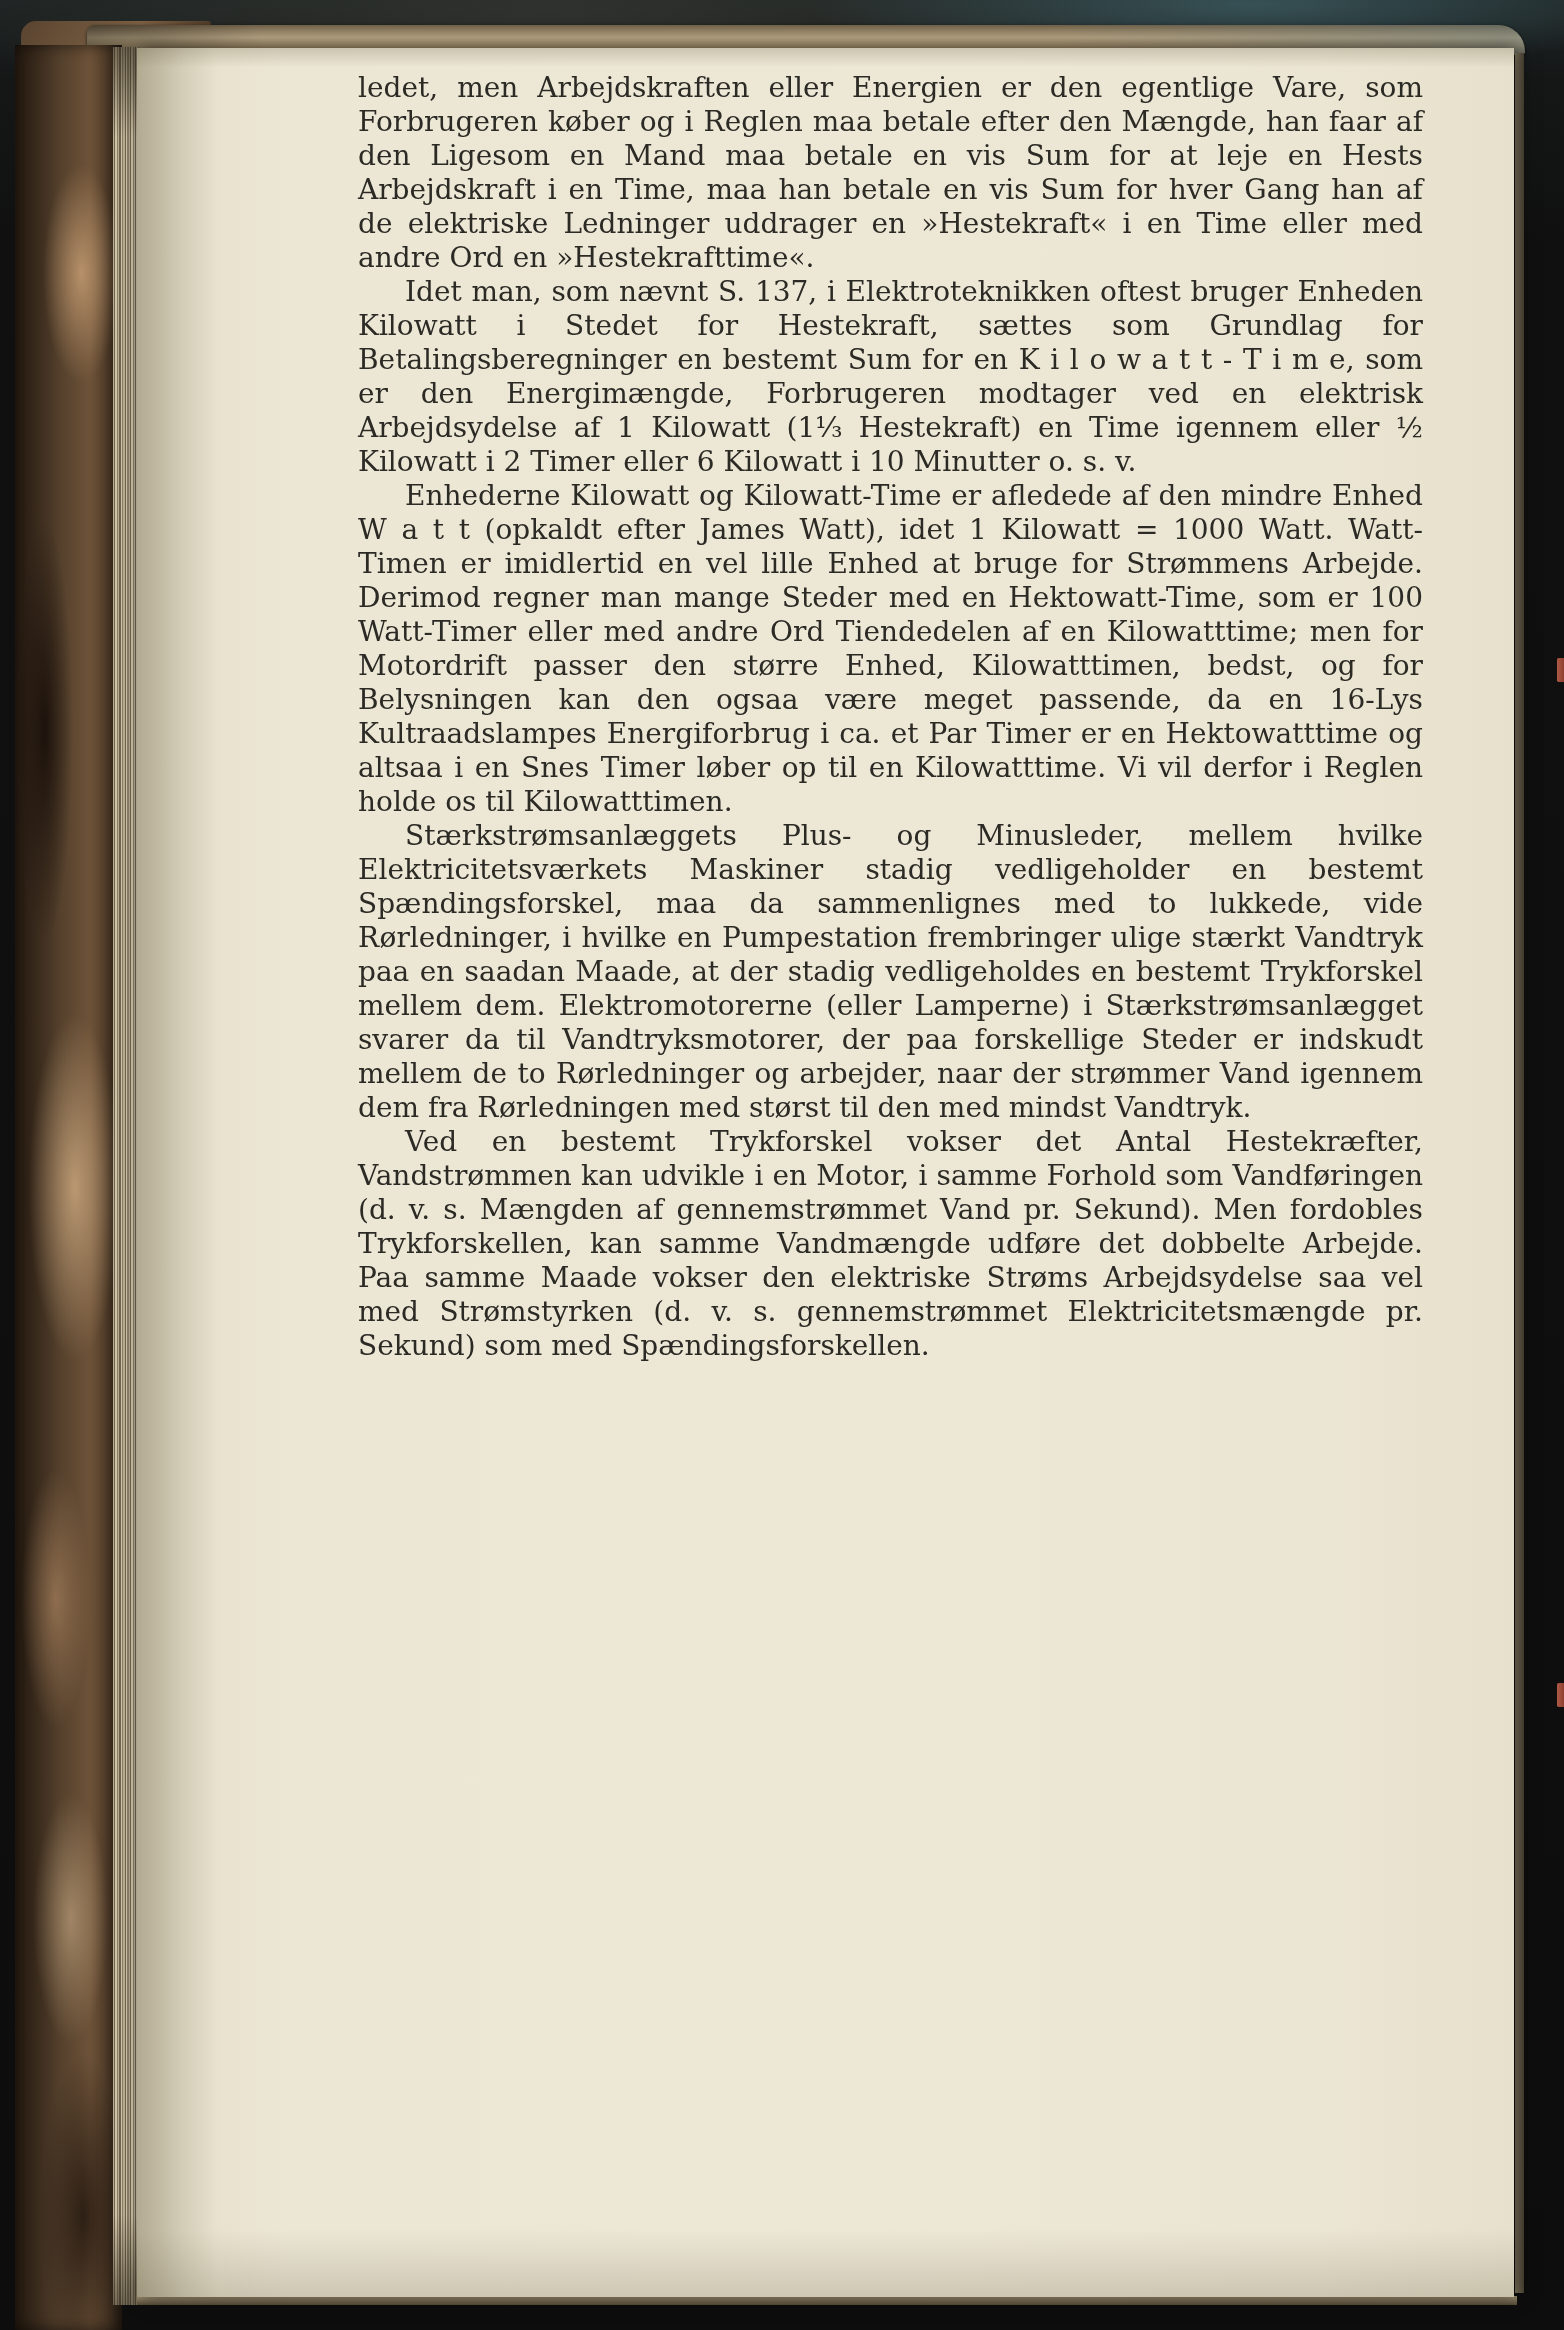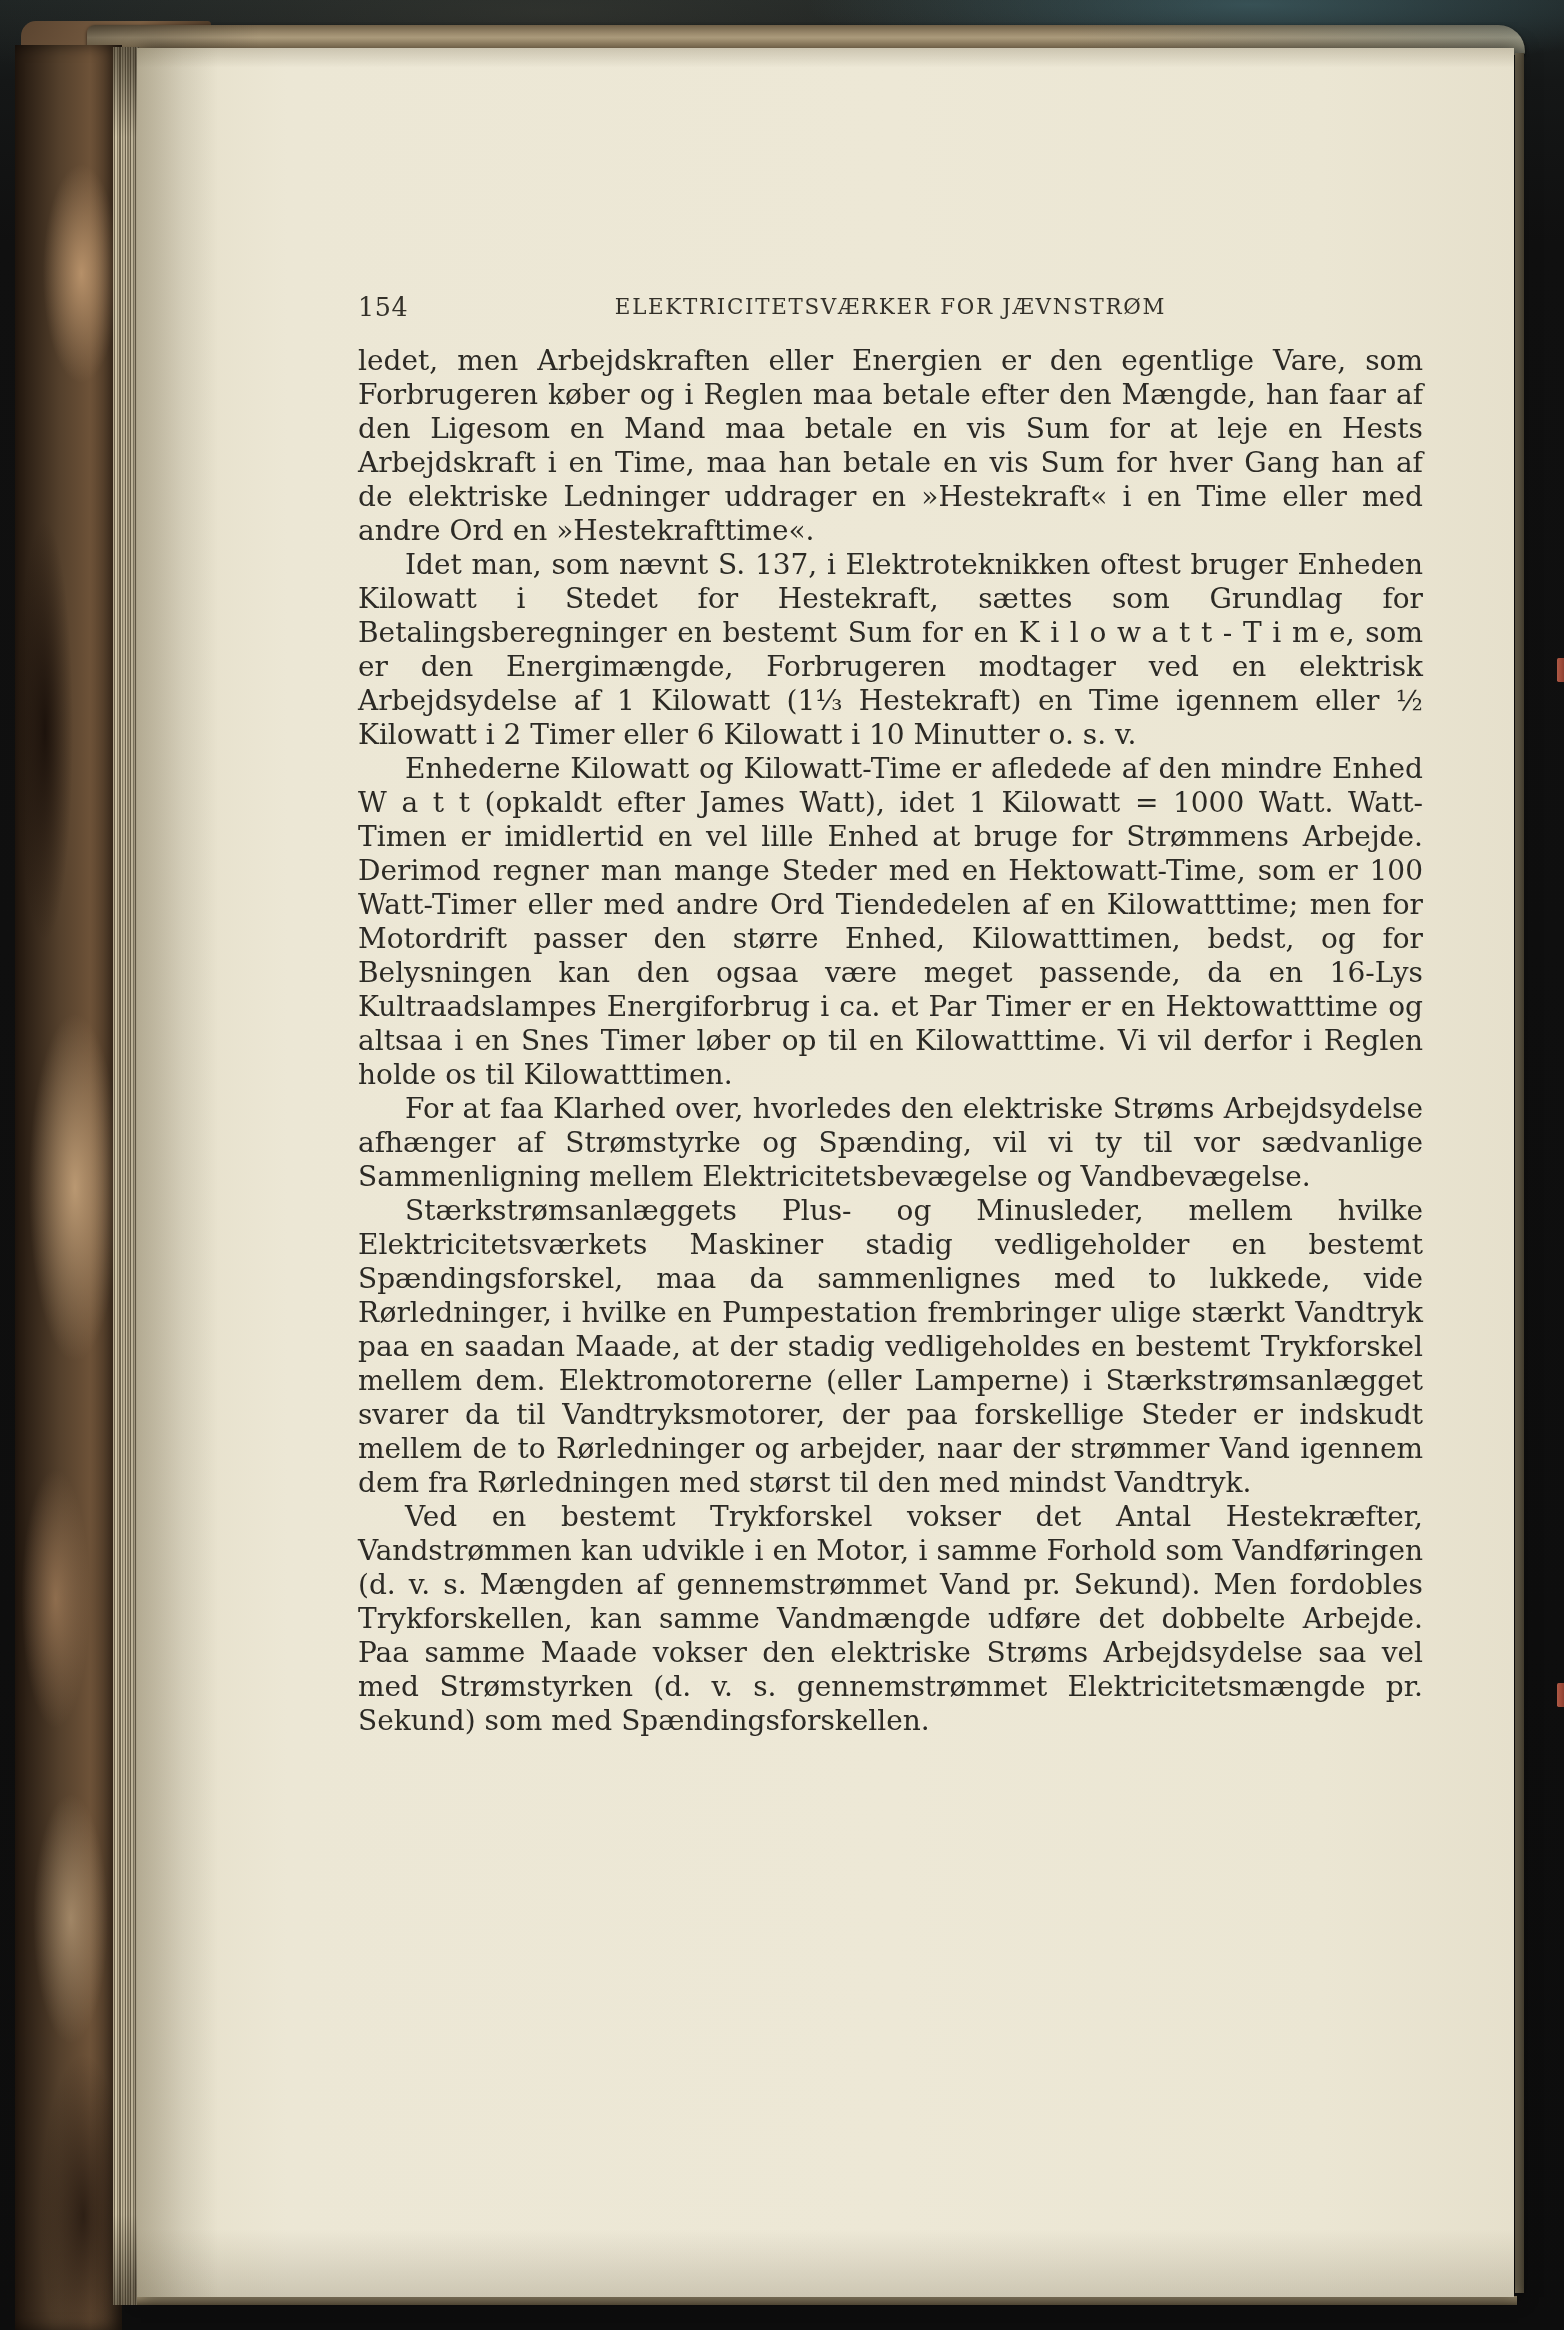--- a/index.html
+++ b/index.html
@@ -131,29 +131,24 @@
   <div class="cover-corner-left"></div>
   <div class="book-top-edge"></div>
   <div class="book-spine"></div>
   <div class="page-stack-left"></div>
   <div class="page-stack-right"></div>
   <div class="page-bottom-edge"></div>
 
   <div class="book-page">
     <div class="page-gutter-shade"></div>
     <div class="page-inner">
-      <div class="header-row">
-        <span class="page-number">154</span>
-        <span class="running-header">ELEKTRICITETSVÆRKER FOR JÆVNSTRØM</span>
-      </div>
       <div class="page-body">
           <p class="">ledet, men Arbejdskraften eller Energien er den egentlige Vare, som Forbrugeren køber og i Reglen maa betale efter den Mængde, han faar af den Ligesom en Mand maa betale en vis Sum for at leje en Hests Arbejdskraft i en Time, maa han betale en vis Sum for hver Gang han af de elektriske Ledninger uddrager en »Hestekraft« i en Time eller med andre Ord en »Hestekrafttime«.</p>
           <p class="indent">Idet man, som nævnt S. 137, i Elektroteknikken oftest bruger Enheden Kilowatt i Stedet for Hestekraft, sættes som Grundlag for Betalingsberegninger en bestemt Sum for en K i l o w a t t - T i m e, som er den Energimængde, Forbrugeren modtager ved en elektrisk Arbejdsydelse af 1 Kilowatt (1¹⁄₃ Hestekraft) en Time igennem eller ½ Kilowatt i 2 Timer eller 6 Kilowatt i 10 Minutter o. s. v.</p>
           <p class="indent">Enhederne Kilowatt og Kilowatt-Time er afledede af den mindre Enhed W a t t (opkaldt efter James Watt), idet 1 Kilowatt = 1000 Watt. Watt-Timen er imidlertid en vel lille Enhed at bruge for Strømmens Arbejde. Derimod regner man mange Steder med en Hektowatt-Time, som er 100 Watt-Timer eller med andre Ord Tiendedelen af en Kilowatttime; men for Motordrift passer den større Enhed, Kilowatttimen, bedst, og for Belysningen kan den ogsaa være meget passende, da en 16-Lys Kultraadslampes Energiforbrug i ca. et Par Timer er en Hektowatttime og altsaa i en Snes Timer løber op til en Kilowatttime. Vi vil derfor i Reglen holde os til Kilowatttimen.</p>
-          <p class="indent">For at faa Klarhed over, hvorledes den elektriske Strøms Arbejdsydelse afhænger af Strømstyrke og Spænding, vil vi ty til vor sædvanlige Sammenligning mellem Elektricitetsbevægelse og Vandbevægelse.</p>
           <p class="indent">Stærkstrømsanlæggets Plus- og Minusleder, mellem hvilke Elektricitetsværkets Maskiner stadig vedligeholder en bestemt Spændingsforskel, maa da sammenlignes med to lukkede, vide Rørledninger, i hvilke en Pumpestation frembringer ulige stærkt Vandtryk paa en saadan Maade, at der stadig vedligeholdes en bestemt Trykforskel mellem dem. Elektromotorerne (eller Lamperne) i Stærkstrømsanlægget svarer da til Vandtryksmotorer, der paa forskellige Steder er indskudt mellem de to Rørledninger og arbejder, naar der strømmer Vand igennem dem fra Rørledningen med størst til den med mindst Vandtryk.</p>
           <p class="indent">Ved en bestemt Trykforskel vokser det Antal Hestekræfter, Vandstrømmen kan udvikle i en Motor, i samme Forhold som Vandføringen (d. v. s. Mængden af gennemstrømmet Vand pr. Sekund). Men fordobles Trykforskellen, kan samme Vandmængde udføre det dobbelte Arbejde. Paa samme Maade vokser den elektriske Strøms Arbejdsydelse saa vel med Strømstyrken (d. v. s. gennemstrømmet Elektricitetsmængde pr. Sekund) som med Spændingsforskellen.</p>
         </div>
     </div>
   </div>
 
   <div class="bookmark-tab bookmark-1"></div>
   <div class="bookmark-tab bookmark-2"></div>
 </div>
 

